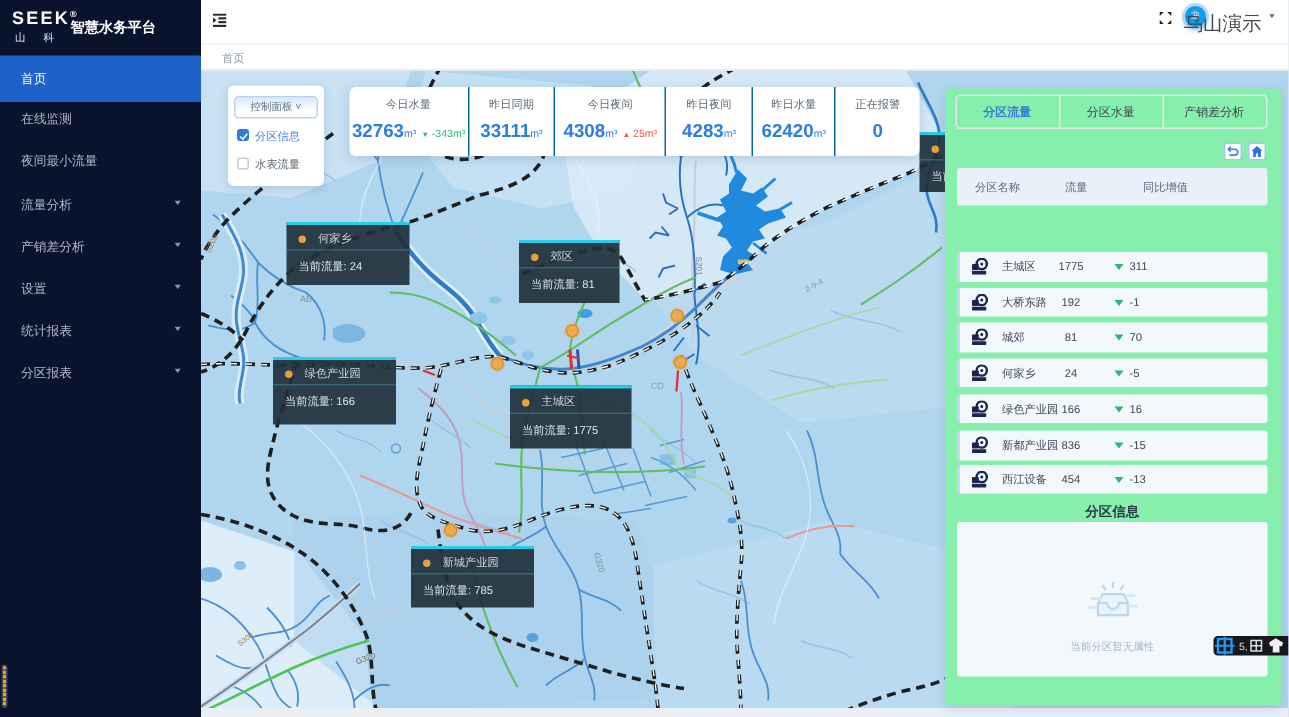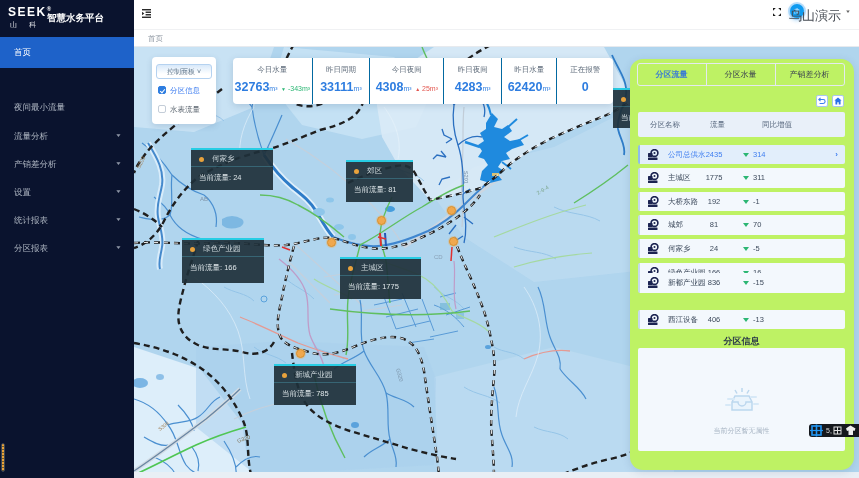--- a/index.html
+++ b/index.html
@@ -46,21 +46,21 @@
 .ckm{position:absolute;left:2px;top:0.5px;width:3px;height:5px;border:solid #fff;border-width:0 1.2px 1.2px 0;transform:rotate(40deg)}
 .ck.off{background:#fff;border:1px solid #c4cdd8}
 
 .tip{position:absolute;background:rgba(30,48,58,.92);border-top:2.5px solid #27cde4;color:#cdd7db;z-index:6}
 .tip .hd{position:relative;height:17px;line-height:18px;padding-left:21px;font-size:7.5px;border-bottom:1px solid rgba(70,150,170,.45);white-space:nowrap}
 .tip .hd i{position:absolute;left:8px;top:7px;width:5px;height:5px;border-radius:50%;background:#e8a23c}
 .tip .bd{padding:6px 0 0 8px;font-size:7.5px;color:#dde5e8;white-space:nowrap}
 
 .pin{position:absolute;width:9px;height:9px;border-radius:50%;background:#f0a84e;border:1.5px solid #d9912f;box-shadow:0 0 0 1px rgba(240,168,78,.35);z-index:5}
 
-#rp{position:absolute;right:5.5px;top:12px;width:224px;height:411px;background:#bef264;border-radius:13px;box-shadow:0 2px 8px rgba(40,70,110,.15);z-index:10}
+#rp{position:absolute;right:5.5px;top:12px;width:224px;height:411px;background:#86efac;border-radius:3px;box-shadow:0 2px 8px rgba(40,70,110,.15);z-index:10}
 #tabs{position:absolute;left:7px;top:4px;width:208px;height:23px;border:1px solid #e4e9f0;border-radius:3px;display:flex}
 #tabs div{flex:1;text-align:center;line-height:21px;font-size:8px;color:#3c4350}
 #tabs div+div{border-left:1px solid #e4e9f0}
 #tabs .on{color:#3a7bd5;font-weight:bold}
 .sqbtn{position:absolute;top:36px;width:12px;height:12px;border:1px solid #a9c6ef;border-radius:2px;background:#fff;display:flex;align-items:center;justify-content:center;overflow:hidden}
 
 #thead{position:absolute;left:8.5px;top:53px;width:207px;height:25px;background:#e9f0f9;border-radius:2px;font-size:7.5px;color:#5a6a80;line-height:25px}
 #thead b{font-weight:normal;position:absolute}
 .row{position:absolute;left:8.5px;width:207px;height:19.5px;background:#f3f8fd;border-left:2.5px solid #c5d8ee;border-radius:2px;font-size:7.5px;color:#3d4a5c;line-height:19.5px}
 .row.sel{background:#e2eefb;border-left-color:#8fbcec;color:#3f7ef0}
@@ -368,35 +368,20 @@
       <div class="sqbtn" style="right:10px">
           <svg width="8" height="8" viewBox="0 0 10 10" style="display:block">
             <path d="M5 0.5 L9.5 4.5 H8.2 V9.5 H5.9 V6.5 H4.1 V9.5 H1.8 V4.5 H0.5 Z" fill="#2970e8"></path>
           </svg>
         </div>
       <div id="thead">
           <b style="left:12px">分区名称</b>
           <b style="left:72px">流量</b>
           <b style="left:124px">同比增值</b>
         </div>
-      <div class="row sel" style="top:85.5px">
-          <svg class="rico" viewBox="0 0 12 12">
-            <g fill="#1c2452">
-              <rect x="1" y="4" width="4.5" height="4" rx="0.5"></rect>
-              <rect x="1" y="8.5" width="9.5" height="2.5" rx="0.5"></rect>
-              <circle cx="7.5" cy="4" r="3.4" fill="none" stroke="#1c2452" stroke-width="1.6"></circle>
-              <circle cx="7.5" cy="4" r="1"></circle>
-            </g>
-          </svg>
-          <span class="nm">公司总供水</span>
-          <span class="vl" style="color:#3f7ef0">2435</span>
-          <span class="tri"></span>
-          <span class="tv" style="color:#3f7ef0">314</span>
-          <span class="gt">›</span>
-        </div>
       <div class="row" style="top:109.1px">
           <svg class="rico" viewBox="0 0 12 12">
             <g fill="#1c2452">
               <rect x="1" y="4" width="4.5" height="4" rx="0.5"></rect>
               <rect x="1" y="8.5" width="9.5" height="2.5" rx="0.5"></rect>
               <circle cx="7.5" cy="4" r="3.4" fill="none" stroke="#1c2452" stroke-width="1.6"></circle>
               <circle cx="7.5" cy="4" r="1"></circle>
             </g>
           </svg>
           <span class="nm">主城区</span>
@@ -453,21 +438,21 @@
               <rect x="1" y="8.5" width="9.5" height="2.5" rx="0.5"></rect>
               <circle cx="7.5" cy="4" r="3.4" fill="none" stroke="#1c2452" stroke-width="1.6"></circle>
               <circle cx="7.5" cy="4" r="1"></circle>
             </g>
           </svg>
           <span class="nm">绿色产业园</span>
           <span class="vl">166</span>
           <span class="tri"></span>
           <span class="tv">16</span>
         </div>
-      <div class="row" style="top:214px">
+      <div class="row" style="top:228px">
           <svg class="rico" viewBox="0 0 12 12">
             <g fill="#1c2452">
               <rect x="1" y="4" width="4.5" height="4" rx="0.5"></rect>
               <rect x="1" y="8.5" width="9.5" height="2.5" rx="0.5"></rect>
               <circle cx="7.5" cy="4" r="3.4" fill="none" stroke="#1c2452" stroke-width="1.6"></circle>
               <circle cx="7.5" cy="4" r="1"></circle>
             </g>
           </svg>
           <span class="nm">新都产业园</span>
           <span class="vl">836</span>
@@ -477,21 +462,21 @@
       <div class="row" style="top:250.70000000000002px">
           <svg class="rico" viewBox="0 0 12 12">
             <g fill="#1c2452">
               <rect x="1" y="4" width="4.5" height="4" rx="0.5"></rect>
               <rect x="1" y="8.5" width="9.5" height="2.5" rx="0.5"></rect>
               <circle cx="7.5" cy="4" r="3.4" fill="none" stroke="#1c2452" stroke-width="1.6"></circle>
               <circle cx="7.5" cy="4" r="1"></circle>
             </g>
           </svg>
           <span class="nm">西江设备</span>
-          <span class="vl">406</span>
+          <span class="vl">454</span>
           <span class="tri"></span>
           <span class="tv">-13</span>
         </div>
       <div id="inftitle">分区信息</div>
       <div id="infbox">
         <div class="emp">
           <svg width="34" height="30" viewBox="0 0 34 30">
             <g stroke="#bcd7ee" stroke-width="1.5" fill="none">
               <path d="M17 2v4M10 4l2 3.5M24 4l-2 3.5"></path>
               <path d="M7 16 L10 10 H24 L27 16 V24 H7 Z" fill="#eaf4fc"></path>
@@ -508,20 +493,21 @@
     </div>
   </div>
 
   <div id="side">
     <div id="logo">
       <div class="seek">SEEK<sup>®</sup></div>
       <div class="shanke">山科</div>
       <div class="ptitle">智慧水务平台</div>
     </div>
     <div class="mi act" style="top:37px">首页</div>
+    <div class="mi" style="top:65px;height:28px">在线监测</div>
     <div class="mi" style="top:93px">夜间最小流量</div>
     <div class="mi" style="top:122px">流量分析<span class="chev">▼</span></div>
     <div class="mi" style="top:150px">产销差分析<span class="chev">▼</span></div>
     <div class="mi" style="top:178px">设置<span class="chev">▼</span></div>
     <div class="mi" style="top:206px">统计报表<span class="chev">▼</span></div>
     <div class="mi" style="top:234px">分区报表<span class="chev">▼</span></div>
     <div id="strip"></div>
   </div>
 
   <div id="topbar">

